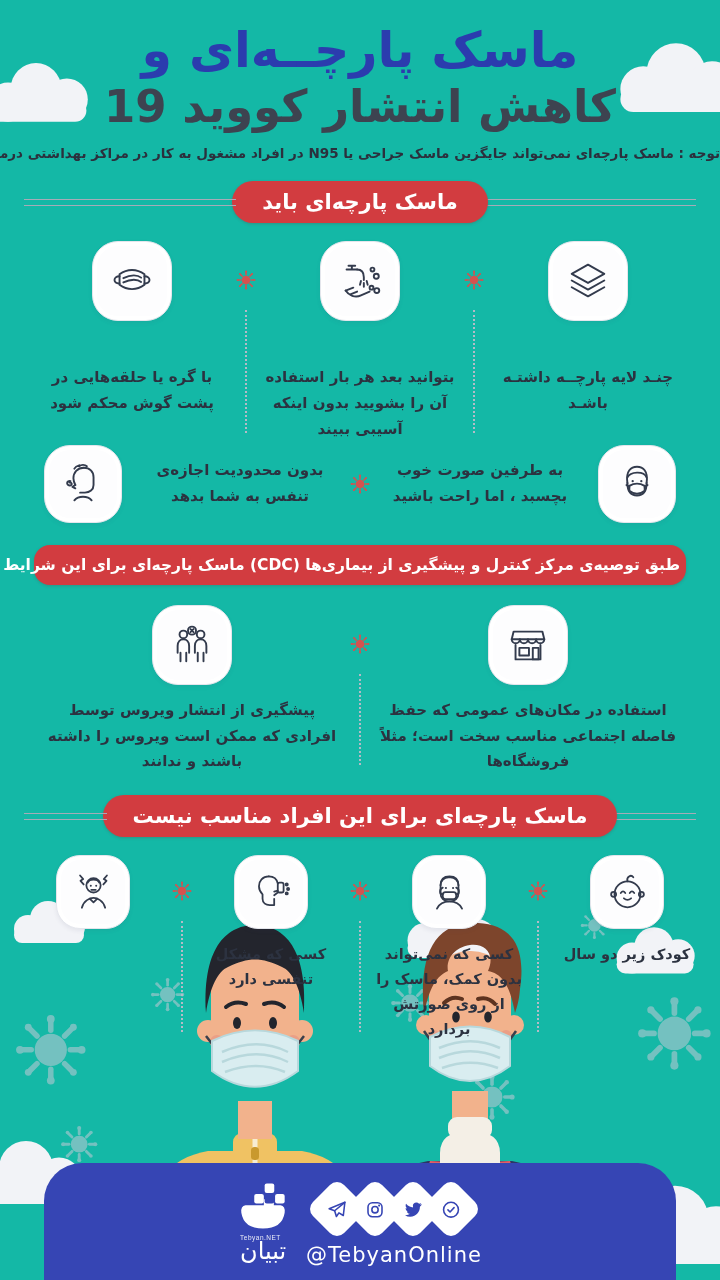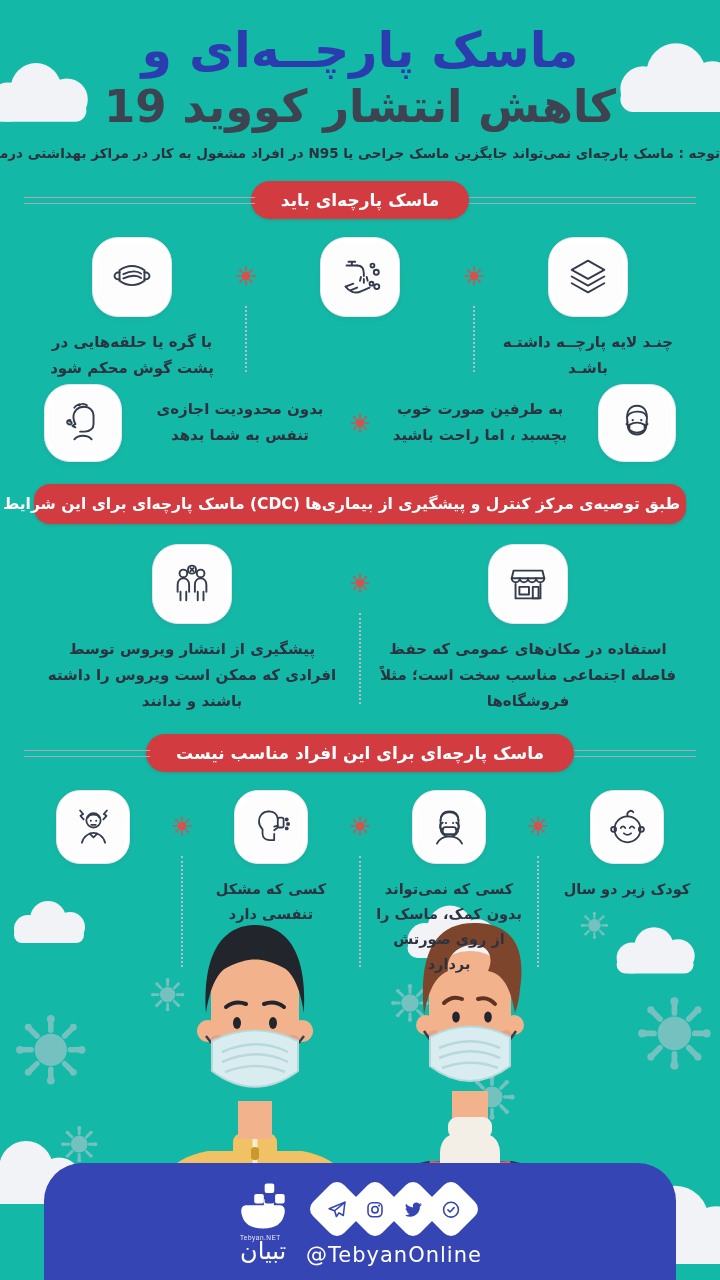--- a/index.html
+++ b/index.html
@@ -14,41 +14,41 @@
   .cloud{position:absolute; color:#f2f3f7; z-index:0;}
   
   .header{position:relative; z-index:2; padding-top:24px; text-align:center;}
   .title1{font-size:49px; font-weight:bold; color:#2b3cae; line-height:1.1; letter-spacing:-1px;}
   .title2{font-size:45px; font-weight:bold; color:#3d4350; line-height:1.1; margin-top:4px; letter-spacing:-1px;}
   .note{font-size:13.5px; font-weight:bold; color:#2b303d; margin-top:14px; white-space:nowrap;}
   
   .pillrow{position:relative; z-index:2; display:flex; align-items:center; margin:20px 24px 0 24px;}
   .dline{flex:1; height:5px; border-top:1px solid #a6abb7; border-bottom:1px solid #a6abb7;}
   .pill{
-    background:#d23c40; color:#ffffff; font-size:17px; font-weight:bold;
+    background:#d23c40; color:#ffffff; font-size:21px; font-weight:bold;
     padding:9px 30px; border-radius:24px; margin:0 -4px; white-space:nowrap;
     box-shadow:0 1px 3px rgba(120,40,40,.25);
   }
   
   .row{position:relative; z-index:2; display:flex; justify-content:center; align-items:stretch;}
   .card{display:flex; flex-direction:column; align-items:center;}
   .badge{
     width:78px; height:78px; border-radius:26px;
     background:#fdfdfe; border:1px solid #e4e6ec;
     box-shadow:0 2px 4px rgba(60,70,100,.08), inset 0 0 0 4px #ffffff;
     display:flex; align-items:center; justify-content:center; flex:0 0 auto;
   }
   .badge svg{width:46px; height:46px;}
   .ic{stroke:#333b4d; stroke-width:2; fill:none; stroke-linecap:round; stroke-linejoin:round;}
   .ctext{font-size:15px; font-weight:bold; line-height:1.72; margin-top:13px; text-align:center;}
   .sep{display:flex; flex-direction:column; align-items:center; width:36px;}
   .virus{width:20px; height:20px; color:#d5524f; margin-top:29px; flex:0 0 auto;}
   .dotline{flex:1; width:0; border-left:2px dotted #b5bbc7; margin:20px 0 10px 0;}
   .row3{margin-top:18px;}
-  .row3 .card{width:192px;}
+  .row3 .card{width:192px;gap:31px;}
   .duo{margin-top:2px; align-items:center;}
   .duo .duo-item{display:flex; align-items:center; gap:30px;}
   .duo .ctext{margin-top:0; max-width:176px;}
   .duo .badge{width:76px; height:76px;}
   .duo .virus{margin:0 22px;}
   
   .banner{
     position:relative; z-index:2; margin:22px 34px 0 34px; background:#d23c40; color:#fff;
     font-size:15.5px; font-weight:bold; text-align:center;
     padding:11px 6px; border-radius:16px; white-space:nowrap;
@@ -175,20 +175,21 @@
           <path d="M21 12 c5 0 7 3 7 8 v3"></path>
           <path d="M28 26 v4 M25 24 l-1 4 M31 24 l1 4"></path>
           <path d="M9 34 c3 5 10 8 16 5 l9 -4"></path>
           <path d="M9 34 l8 -3 M14 38 l7 -3"></path>
           <circle cx="37" cy="12" r="2"></circle>
             <circle cx="41" cy="19" r="2.6"></circle>
             <circle cx="36" cy="31" r="2"></circle>
             <circle cx="41.5" cy="34" r="2.6"></circle>
         </svg>
       </div>
+      <div class="ctext">بتوانید بعد هر بار استفاده آن را بشویید بدون اینکه آسیبی ببیند</div>
     </div>
     <div class="sep">
       <svg class="virus" viewBox="0 0 32 32">
           <use href="#virus-shape"></use>
         </svg>
       <div class="dotline"></div>
     </div>
     <div class="card">
       <div class="badge">
         <svg class="ic" viewBox="0 0 48 48">

